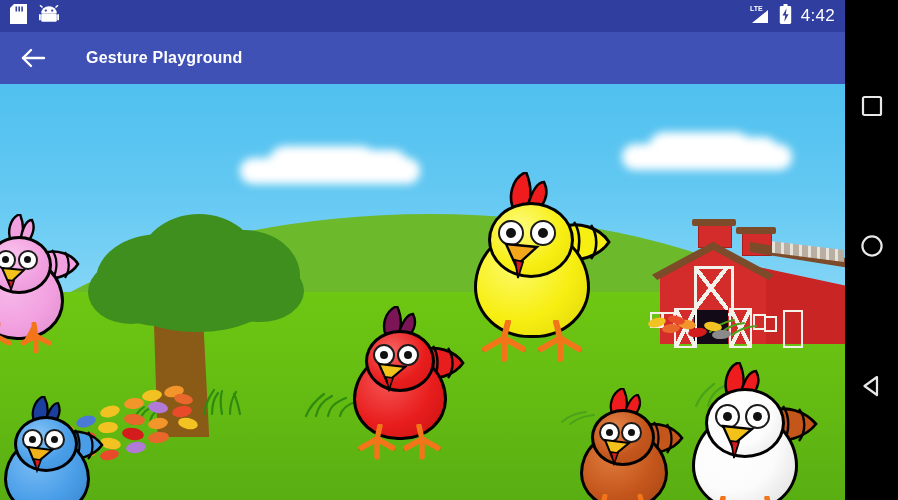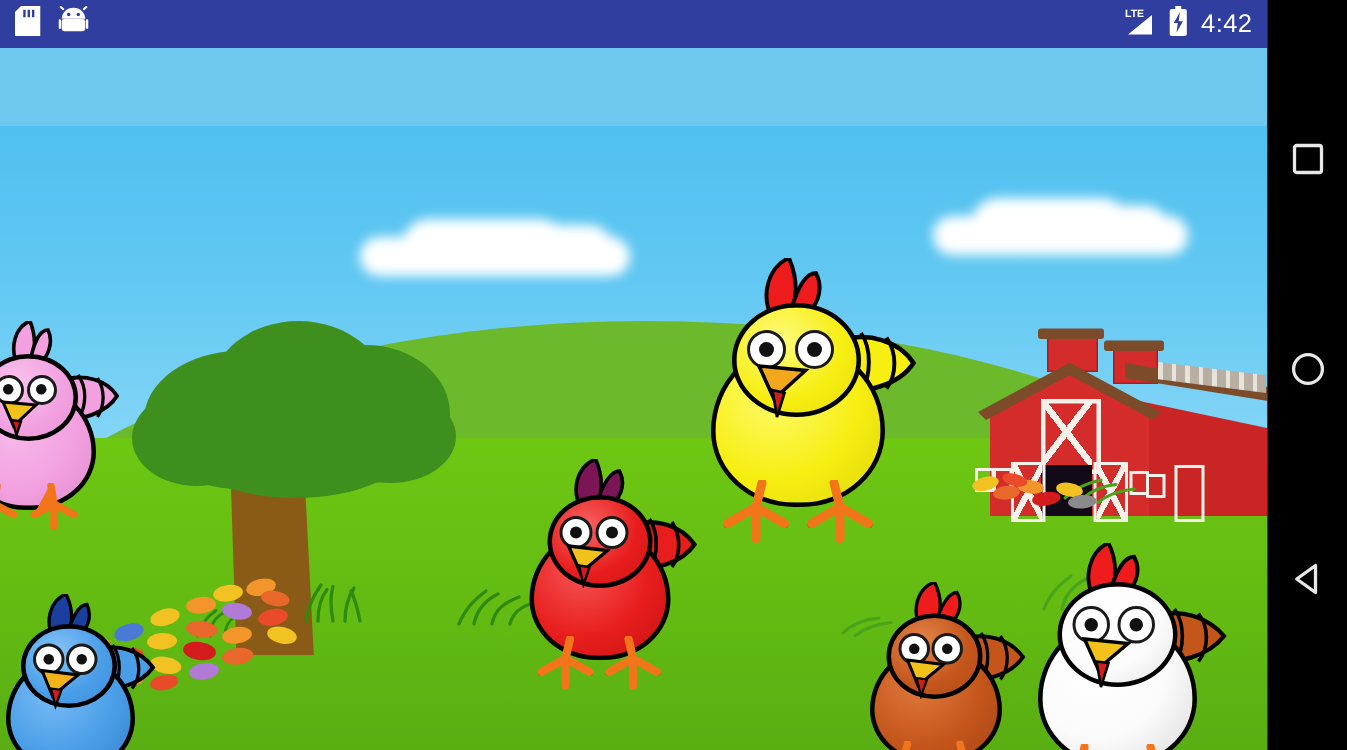--- a/index.html
+++ b/index.html
@@ -106,20 +106,29 @@
           <svg width="13" height="20" viewBox="0 0 13 20">
             <rect x="4.5" y="0" width="4" height="2" fill="#ffffff"></rect>
             <rect x="0.8" y="2" width="11.4" height="18" rx="1.4" fill="#ffffff"></rect>
             <path d="M7.6 4.2 L3.5 11.4 L6.2 11.4 L5.3 17.8 L9.6 10.2 L6.8 10.2 Z" fill="#303f9f"></path>
           </svg>
         </span>
         <span class="sbtime">4:42</span>
       </div>
     </div>
 
+    <div id="appbar">
+      <div id="backbtn">
+        <svg width="30" height="30" viewBox="0 0 30 30">
+          <path d="M26 15 H5" stroke="#ffffff" stroke-width="2.4" fill="none" stroke-linecap="round"></path>
+          <path d="M13 7 L5 15 L13 23" stroke="#ffffff" stroke-width="2.4" fill="none" stroke-linecap="round" stroke-linejoin="round"></path>
+        </svg>
+      </div>
+      <div id="apptitle">Gesture Playground</div>
+    </div>
 
     <div id="scene">
 
       <div id="sky"></div>
       <div id="hill-back"></div>
       <div id="ground2"></div>
 
       <div class="cloud" style="left:240px;top:58px;width:180px;height:48px;">
         <div class="c" style="left:0;top:16px;width:180px;height:26px;border-radius:26px;"></div>
         <div class="c" style="left:28px;top:4px;width:110px;height:36px;border-radius:36px;"></div>

